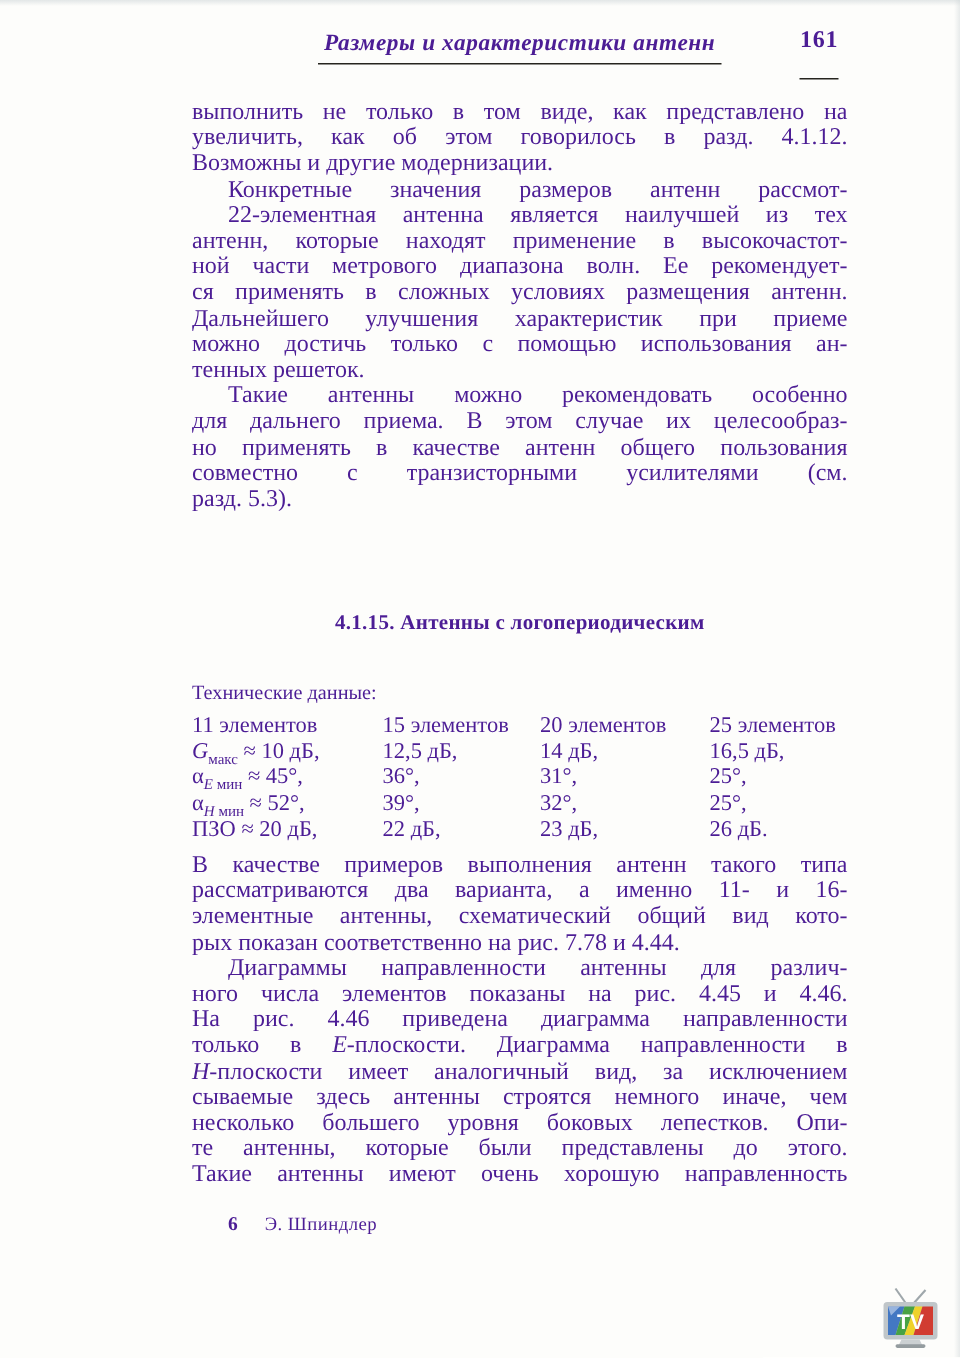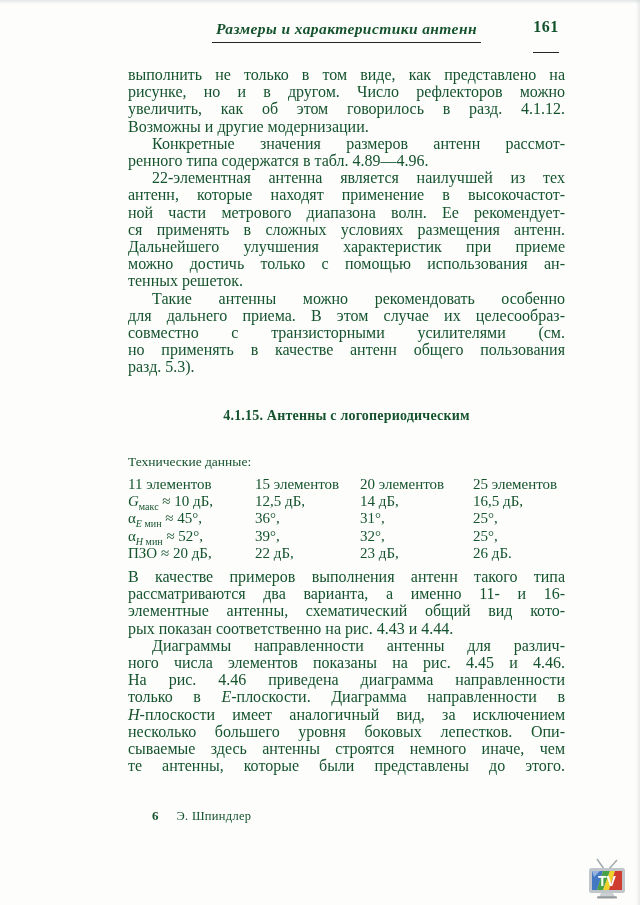--- a/index.html
+++ b/index.html
@@ -1,20 +1,20 @@
 <!DOCTYPE html>
 <html><head>
 <meta charset="utf-8">
 <style>
   html,body{margin:0;padding:0;background:#ffffff;}
   .page{
     position:relative;width:640px;height:905px;overflow:hidden;
     background:#fdfdfb;
     font-family:"Liberation Serif", serif;
-    color:#14532d;
+    color:#4c1d95;
   }
   .edge-top{position:absolute;left:0;top:0;width:640px;height:4px;
     background:linear-gradient(to bottom, rgba(205,212,214,.55), rgba(255,255,255,0));}
   .edge-right{position:absolute;right:0;top:0;width:4px;height:905px;
     background:linear-gradient(to left, rgba(205,212,214,.45), rgba(255,255,255,0));}
 
   .running-head{position:absolute;left:128px;top:20px;width:437px;text-align:center;}
   .rh-title{
     display:inline-block;font-style:italic;font-weight:600;font-size:15.5px;
     letter-spacing:.4px;padding:0 4px 4px 4px;border-bottom:1.5px solid #26251f;
@@ -57,42 +57,40 @@
   <div class="running-head">
     <span class="rh-title">Размеры и характеристики антенн</span>
   </div>
   <div class="page-number">
     <span>161</span>
   </div>
 
   <div class="bodycol body-top">
       <div>
         <div class="ln">выполнить не только в том виде, как представлено на</div>
-        <div class="ln">рисунке, но и в другом. Число рефлекторов можно</div>
         <div class="ln">увеличить, как об этом говорилось в разд. 4.1.12.</div>
         <div class="ln last">Возможны и другие модернизации.</div>
       </div>
       <div>
         <div class="ln indent">Конкретные значения размеров антенн рассмот-</div>
-        <div class="ln last">ренного типа содержатся в табл. 4.89—4.96.</div>
       </div>
       <div>
         <div class="ln indent">22-элементная антенна является наилучшей из тех</div>
         <div class="ln">антенн, которые находят применение в высокочастот-</div>
         <div class="ln">ной части метрового диапазона волн. Ее рекомендует-</div>
         <div class="ln">ся применять в сложных условиях размещения антенн.</div>
         <div class="ln">Дальнейшего улучшения характеристик при приеме</div>
         <div class="ln">можно достичь только с помощью использования ан-</div>
         <div class="ln last">тенных решеток.</div>
       </div>
       <div>
         <div class="ln indent">Такие антенны можно рекомендовать особенно</div>
         <div class="ln">для дальнего приема. В этом случае их целесообраз-</div>
+        <div class="ln">но применять в качестве антенн общего пользования</div>
         <div class="ln">совместно с транзисторными усилителями (см.</div>
-        <div class="ln">но применять в качестве антенн общего пользования</div>
         <div class="ln last">разд. 5.3).</div>
       </div>
     </div>
 
   <div class="section-heading">
     <div>4.1.15. Антенны с логопериодическим</div>
   </div>
 
   <div class="tech-label">Технические данные:</div>
 
@@ -127,31 +125,32 @@
         <div class="tcell">23 дБ,</div>
         <div class="tcell">26 дБ.</div>
       </div>
     </div>
 
   <div class="bodycol body-bottom">
       <div>
         <div class="ln">В качестве примеров выполнения антенн такого типа</div>
         <div class="ln">рассматриваются два варианта, а именно 11- и 16-</div>
         <div class="ln">элементные антенны, схематический общий вид кото-</div>
-        <div class="ln last">рых показан соответственно на рис. 4.43 и 4.44.</div>
+        <div class="ln last">рых показан соответственно на рис. 7.78 и 4.44.</div>
       </div>
       <div>
         <div class="ln indent">Диаграммы направленности антенны для различ-</div>
         <div class="ln">ного числа элементов показаны на рис. 4.45 и 4.46.</div>
         <div class="ln">На рис. 4.46 приведена диаграмма направленности</div>
         <div class="ln">только в <i>Е</i>-плоскости. Диаграмма направленности в</div>
         <div class="ln"><i>Н</i>-плоскости имеет аналогичный вид, за исключением</div>
+        <div class="ln">сываемые здесь антенны строятся немного иначе, чем</div>
         <div class="ln">несколько большего уровня боковых лепестков. Опи-</div>
-        <div class="ln">сываемые здесь антенны строятся немного иначе, чем</div>
         <div class="ln">те антенны, которые были представлены до этого.</div>
+        <div class="ln">Такие антенны имеют очень хорошую направленность</div>
       </div>
     </div>
 
   <div class="footer">
     <span class="sig-num">6</span><span class="sig-author">Э. Шпиндлер</span>
   </div>
 
   <div class="tv-logo">
     <svg width="46" height="46" viewBox="0 0 46 46">
       <path d="M20 14 L13 4" stroke="#9aa3a7" stroke-width="1.4" fill="none"></path>

